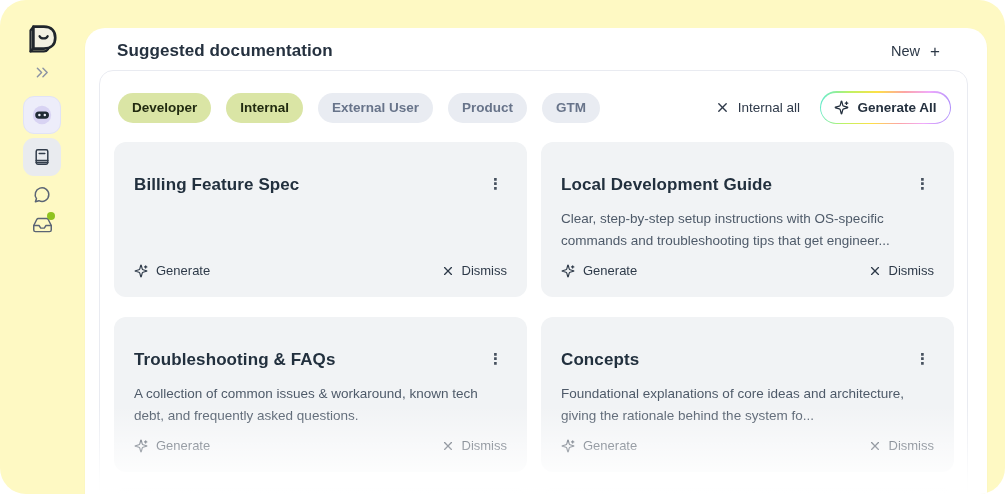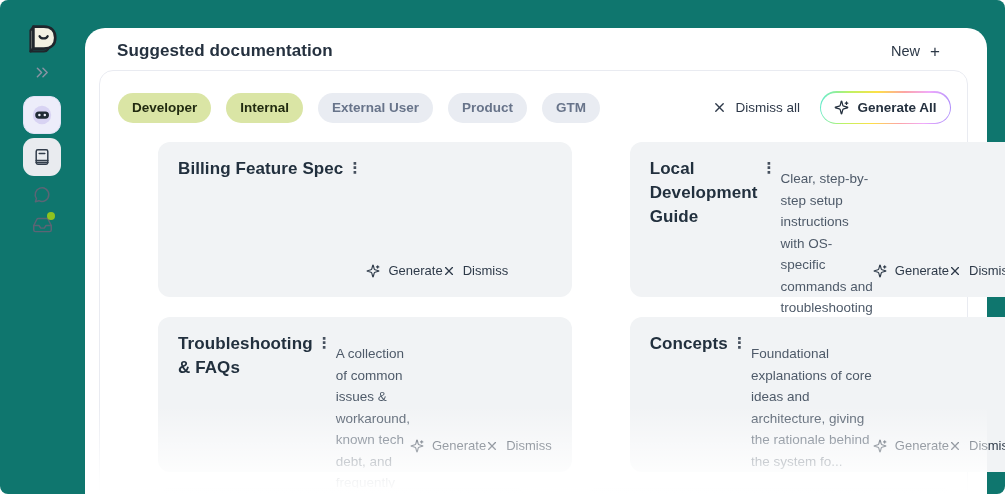--- a/index.html
+++ b/index.html
@@ -1,21 +1,21 @@
 <!DOCTYPE html>
 <html><head>
 <meta charset="utf-8">
 <style>
   * { margin:0; padding:0; box-sizing:border-box; }
   html,body { width:1005px; height:494px; background:#ffffff;
     font-family:"Liberation Sans","DejaVu Sans",sans-serif; overflow:hidden; }
   .stage { position:relative; width:1005px; height:494px; overflow:hidden; }
 
   
-  .window { position:absolute; inset:0; background:#0f766e; border-radius:8px; overflow:hidden; }
+  .window { position:absolute; inset:0; background:#fef9c3; border-radius:26px; overflow:hidden; }
 
   
   .sidebar { position:absolute; left:0; top:0; bottom:0; width:85px; }
   .logo { position:absolute; left:22px; top:21px; width:38px; height:38px; cursor:pointer; }
   .collapse { position:absolute; left:0; top:62px; width:85px; height:20px;
     display:flex; align-items:center; justify-content:center; color:#8b93a4; cursor:pointer; }
   .nav-btn { position:absolute; left:23px; width:38px; height:38px; border:none; background:transparent;
     border-radius:11px; display:flex; align-items:center; justify-content:center; cursor:pointer; }
   .nav-btn.active { background:#ededfa; border:1px solid #e1e3f6; }
   .nav-btn.boxed  { background:#e9ebef; }
@@ -46,22 +46,22 @@
   .dismiss-all { display:flex; align-items:center; gap:9px; background:none; border:none;
     font-family:inherit; font-size:13.5px; font-weight:500; color:#2e3949; cursor:pointer; }
   .gen-all-wrap { padding:1.5px; border-radius:999px;
     background:linear-gradient(100deg,#5eead4 0%,#bef264 22%,#fde047 42%,#fca5a5 62%,#f0abfc 80%,#a78bfa 100%); }
   .gen-all { height:30px; padding:0 13px; border:none; border-radius:999px; background:#fff;
     display:flex; align-items:center; gap:8px; font-family:inherit; font-size:13.5px;
     font-weight:600; color:#25313f; cursor:pointer;justify-content:space-between; }
 
   
   .grid { display:grid; grid-template-columns:1fr 1fr; gap:20px 14px; padding:0 13px 0 14px; }
-  .card { background:#f1f3f5; border-radius:12px; height:155px; padding:15px 20px 19px;
-    display:flex; flex-direction:row;margin-left:44px; }
+  .card { background:#f1f3f5; border-radius:12px; height:155px; padding:31px 20px 19px;
+    display:flex; flex-direction:column; }
   .card-head { display:flex; align-items:flex-start; justify-content:space-between; }
   .card-title { font-size:17px; line-height:24px; font-weight:700; color:#22303e; letter-spacing:.1px; }
   .kebab { background:none; border:none; color:#46505e; font-size:15px; font-weight:700;
     line-height:1; cursor:pointer; padding:3px 4px; font-family:inherit; }
   .card-desc { margin-top:11px; font-size:13.5px; line-height:21.5px; color:#4e5a69; max-width:376px; }
   .card-foot { margin-top:auto; display:flex; align-items:center; justify-content:space-between; }
   .foot-btn { display:flex; align-items:center; gap:8px; background:none; border:none;
     font-family:Liberation Sans, sans-serif; font-size:13px; font-weight:500; color:#2e3a49; cursor:pointer; }
 
   
@@ -159,21 +159,21 @@
               <button class="chip">
     <span>GTM</span>
   </button>
             </div>
           <div class="actions">
             <button class="dismiss-all">
               <svg width="13" height="13" viewBox="0 0 14 14" fill="none" stroke="#2e3949" stroke-width="1.5" stroke-linecap="round">
                 <path d="M3 3 L11 11"></path>
                   <path d="M11 3 L3 11"></path>
               </svg>
-              <span>Dismiss all</span>
+              <span>Internal all</span>
             </button>
             <div class="gen-all-wrap">
               <button class="gen-all">
                 <svg width="15" height="15" viewBox="0 0 24 24" fill="none" stroke="#25313f" stroke-width="2" stroke-linecap="round" stroke-linejoin="round">
                   <path d="M9.937 15.5A2 2 0 0 0 8.5 14.063l-6.135-1.582a.5.5 0 0 1 0-.962L8.5 9.936A2 2 0 0 0 9.937 8.5l1.582-6.135a.5.5 0 0 1 .963 0L14.063 8.5A2 2 0 0 0 15.5 9.937l6.135 1.581a.5.5 0 0 1 0 .964L15.5 14.063a2 2 0 0 0-1.437 1.437l-1.582 6.135a.5.5 0 0 1-.963 0z"></path>
                   <path d="M20 3v4"></path>
                     <path d="M22 5h-4"></path>
                 </svg>
                 <span>Generate All</span>
               </button>

